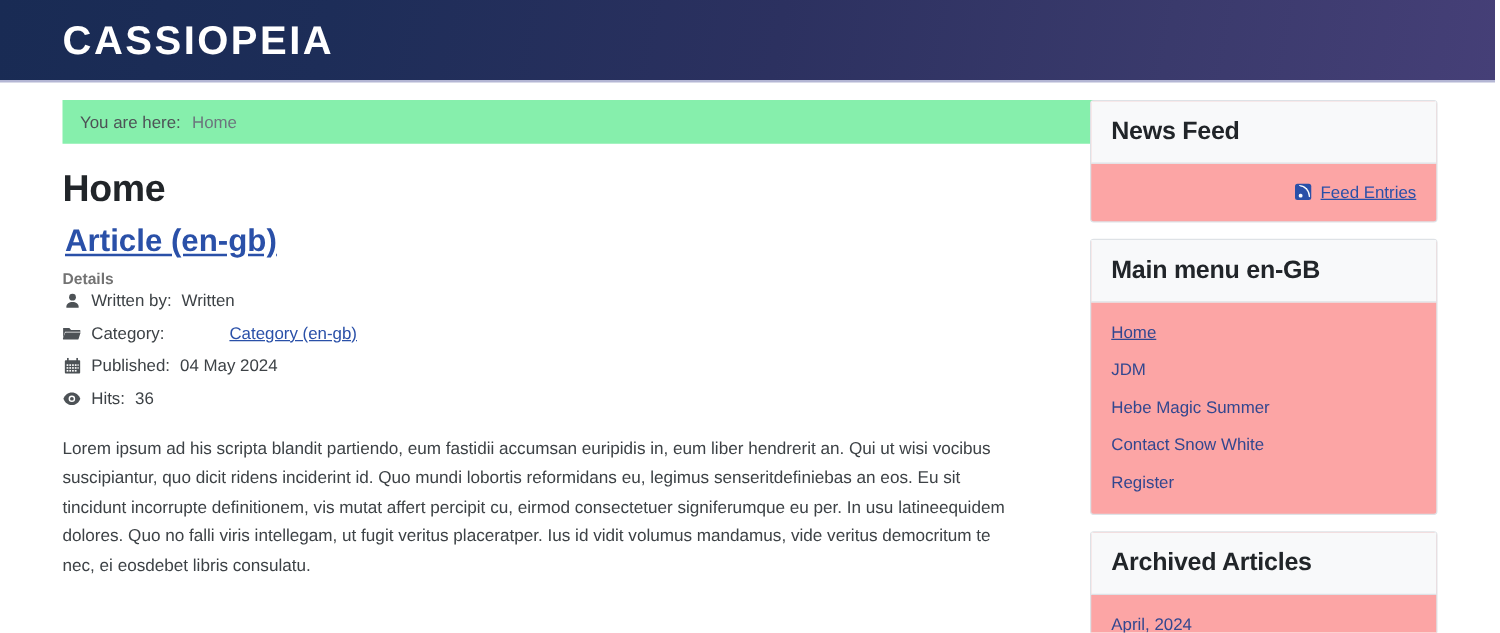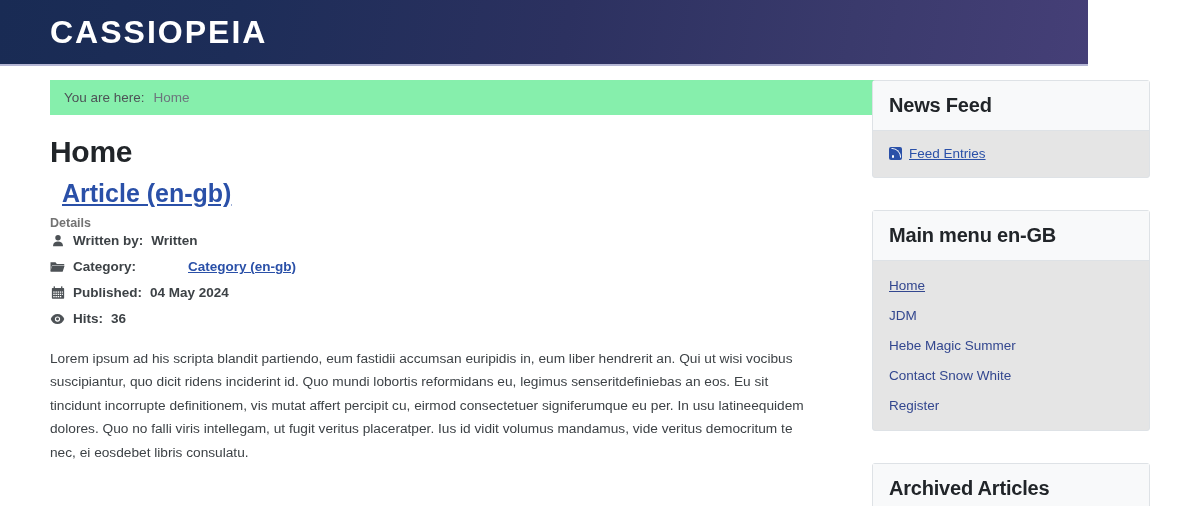--- a/index.html
+++ b/index.html
@@ -9,21 +9,21 @@
     width: 1200px; height: 506px;
     overflow: hidden;
     background: #ffffff;
     font-family: "Liberation Sans", sans-serif;
     color: #212529;
   }
 
   
   .site-header {
     height: 66px;
-    width: 1088px;
+    width: 1196px;
     background: linear-gradient(100deg, #192b54 0%, #1d2d58 22%, #2c3160 52%, #3a3a6c 78%, #453f77 100%);
     display: flex;
     align-items: center;
     border-bottom: 2px solid #b4b6d4;
     position: relative;
   }
   .brand {
     margin-left: 50px;
     color: #ffffff;
     font-size: 32px;
@@ -68,21 +68,21 @@
   .page-title {
     font-size: 30px;
     font-weight: bold;
     color: #212529;
     margin: 20px 0 10px 0;
     letter-spacing: -0.3px;
   }
 
   
   .article-title {
-    margin: 0 0 8px 12px;
+    margin: 0 0 8px 2px;
     font-size: 25px;
     font-weight: bold;
     line-height: 1.15;
   }
   .article-title a {
     color: #2a50a8;
     text-decoration: underline;
     text-underline-offset: 2px;
   }
 
@@ -98,21 +98,20 @@
     padding: 0;
     font-size: 13.5px;
     color: #3d4246;
   }
   .details-list li {
     display: flex;
     align-items: flex-end;
     gap: 8px;
     margin-bottom: 11px;
     line-height: 1.1;
-    font-weight: bold;
   }
   .dicon {
     width: 15px; height: 15px;
     flex: 0 0 15px;
     display: inline-flex;
     align-items: center;
     justify-content: center;
     color: #4d5256;
   }
   .dicon svg { display: block; }
@@ -128,22 +127,22 @@
     line-height: 1.72;
     color: #3d4246;
     max-width: 800px;
     text-align: left;
   }
 
   
   .module {
     border: 1px solid #dee2e6;
     border-radius: 3px;
-    background: #e5e5e5;
-    margin-bottom: 32px;
+    background: #fca5a5;
+    margin-bottom: 13px;
   }
   .module-header {
     background: #f8f9fa;
     border-bottom: 1px solid #dee2e6;
     padding: 13px 16px;
     font-size: 20px;
     font-weight: bold;
     color: #212529;
     letter-spacing: -0.2px;
   }
@@ -162,20 +161,21 @@
     font-size: 13.5px;
   }
   .module-list a.active {
     text-decoration: underline;
   }
 
   .feed-row {
     display: flex;
     align-items: center;
     gap: 7px;
+    justify-content: flex-end;
   }
   .feed-row a {
     color: #2a50a8;
     text-decoration: underline;
     font-size: 13.5px;
   }
   .rss-icon {
     width: 13px; height: 13px;
     flex: 0 0 13px;
     background: #2a50a8;

